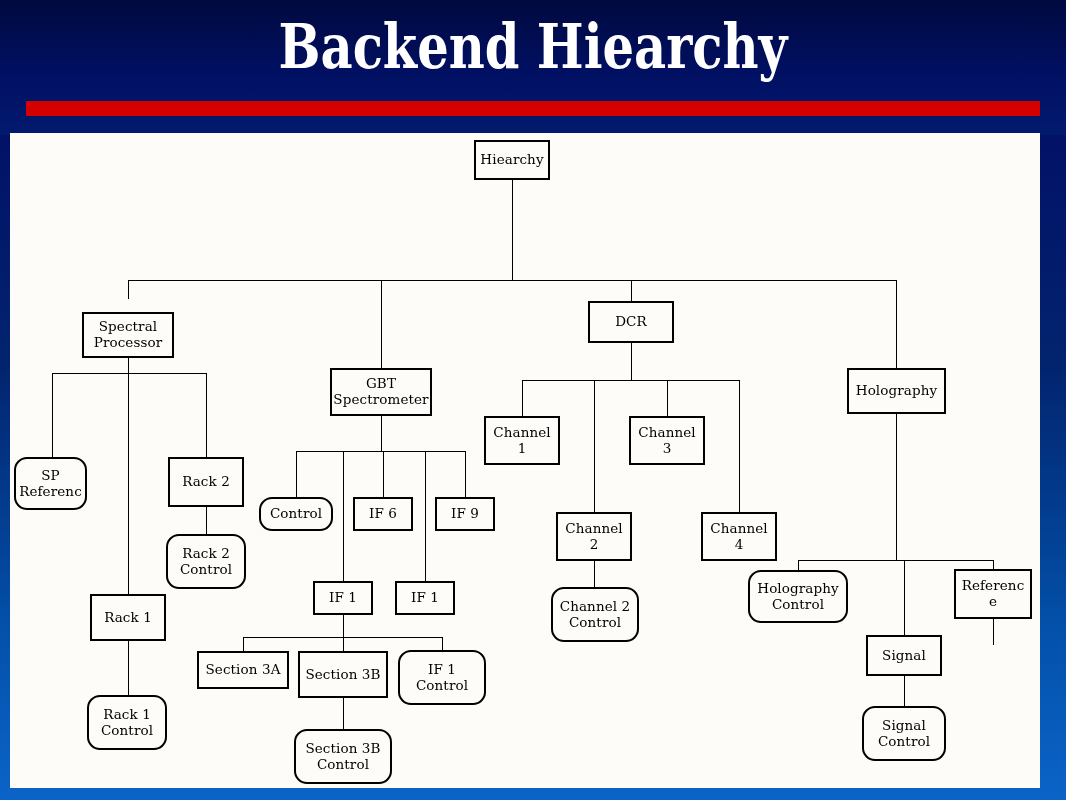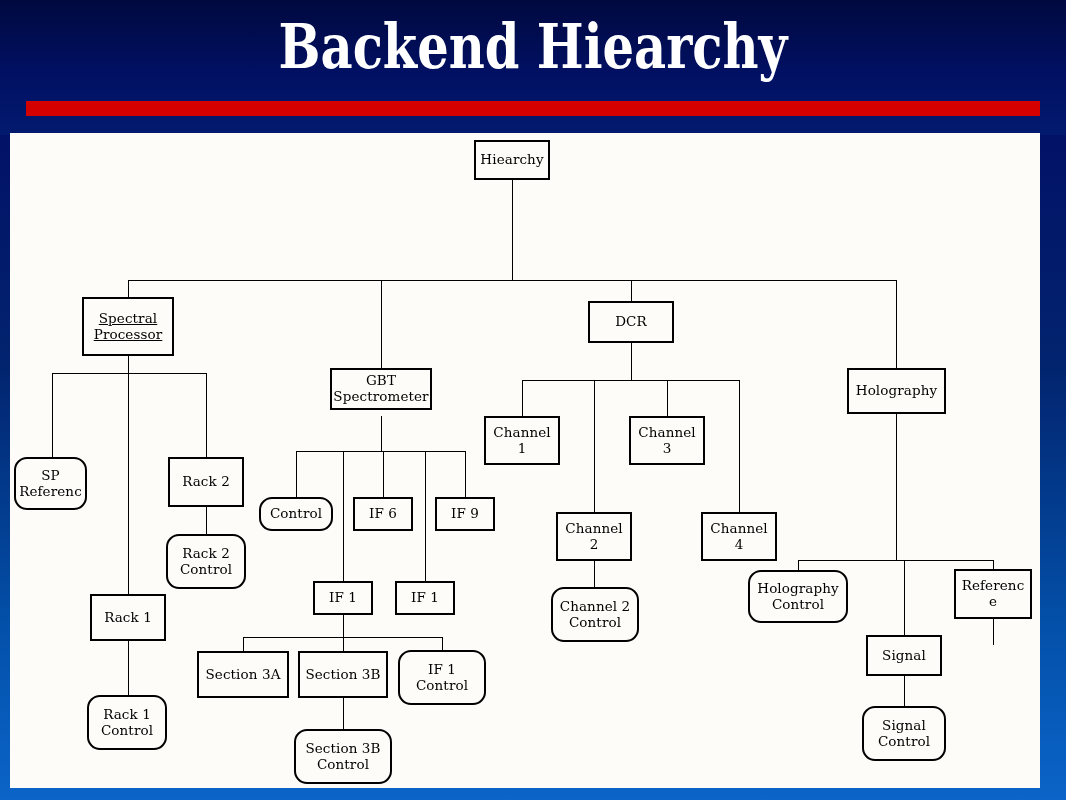--- a/index.html
+++ b/index.html
@@ -133,40 +133,40 @@
       <div class="edge" style="left: 739px; top: 380px; width: 1.4px; height: 132px;"></div>
       <div class="edge" style="left: 594px; top: 561px; width: 1.4px; height: 26px;"></div>
       <div class="edge" style="left: 896px; top: 414px; width: 1.4px; height: 146px;"></div>
       <div class="edge" style="left: 798px; top: 560px; width: 195px; height: 1.4px;"></div>
       <div class="edge" style="left: 798px; top: 560px; width: 1.4px; height: 10px;"></div>
       <div class="edge" style="left: 904px; top: 560px; width: 1.4px; height: 75px;"></div>
       <div class="edge" style="left: 993px; top: 560px; width: 1.4px; height: 9px;"></div>
       <div class="edge" style="left: 904px; top: 676px; width: 1.4px; height: 30px;"></div>
       <div class="edge" style="left: 993px; top: 619px; width: 1.4px; height: 26px;"></div>
       <div class="node" style="left: 474px; top: 140px; width: 76px; height: 40px;"><span>Hiearchy</span></div>
-      <div class="node" style="left: 82px; top: 297px; width: 92px; height: 59px; text-decoration: underline;"><span>Spectral
+      <div class="node" style="left: 82px; top: 312px; width: 92px; height: 46px;"><span>Spectral
 Processor</span></div>
-      <div class="node" style="left: 330px; top: 368px; width: 102px; height: 42px;"><span>GBT
+      <div class="node" style="left: 330px; top: 368px; width: 102px; height: 48px;"><span>GBT
 Spectrometer</span></div>
       <div class="node" style="left: 588px; top: 301px; width: 86px; height: 42px;"><span>DCR</span></div>
       <div class="node" style="left: 847px; top: 368px; width: 99px; height: 46px;"><span>Holography</span></div>
       <div class="node rounded" style="left: 14px; top: 457px; width: 73px; height: 53px;"><span>SP
 Referenc</span></div>
       <div class="node" style="left: 168px; top: 457px; width: 76px; height: 50px;"><span>Rack 2</span></div>
       <div class="node rounded" style="left: 166px; top: 534px; width: 80px; height: 55px;"><span>Rack 2
 Control</span></div>
       <div class="node" style="left: 90px; top: 594px; width: 76px; height: 47px;"><span>Rack 1</span></div>
       <div class="node rounded" style="left: 87px; top: 695px; width: 80px; height: 55px;"><span>Rack 1
 Control</span></div>
       <div class="node rounded" style="left: 259px; top: 497px; width: 74px; height: 34px;"><span>Control</span></div>
       <div class="node" style="left: 353px; top: 497px; width: 60px; height: 34px;"><span>IF 6</span></div>
       <div class="node" style="left: 435px; top: 497px; width: 60px; height: 34px;"><span>IF 9</span></div>
       <div class="node" style="left: 313px; top: 581px; width: 60px; height: 34px;"><span>IF 1</span></div>
       <div class="node" style="left: 395px; top: 581px; width: 60px; height: 34px;"><span>IF 1</span></div>
-      <div class="node" style="left: 197px; top: 651px; width: 92px; height: 47px;"><span>Section 3A</span></div>
+      <div class="node" style="left: 197px; top: 651px; width: 92px; height: 38px;"><span>Section 3A</span></div>
       <div class="node" style="left: 298px; top: 651px; width: 90px; height: 47px;"><span>Section 3B</span></div>
       <div class="node rounded" style="left: 398px; top: 650px; width: 88px; height: 55px;"><span>IF 1
 Control</span></div>
       <div class="node rounded" style="left: 294px; top: 729px; width: 98px; height: 55px;"><span>Section 3B
 Control</span></div>
       <div class="node" style="left: 484px; top: 416px; width: 76px; height: 49px;"><span>Channel
 1</span></div>
       <div class="node" style="left: 629px; top: 416px; width: 76px; height: 49px;"><span>Channel
 3</span></div>
       <div class="node" style="left: 556px; top: 512px; width: 76px; height: 49px;"><span>Channel

